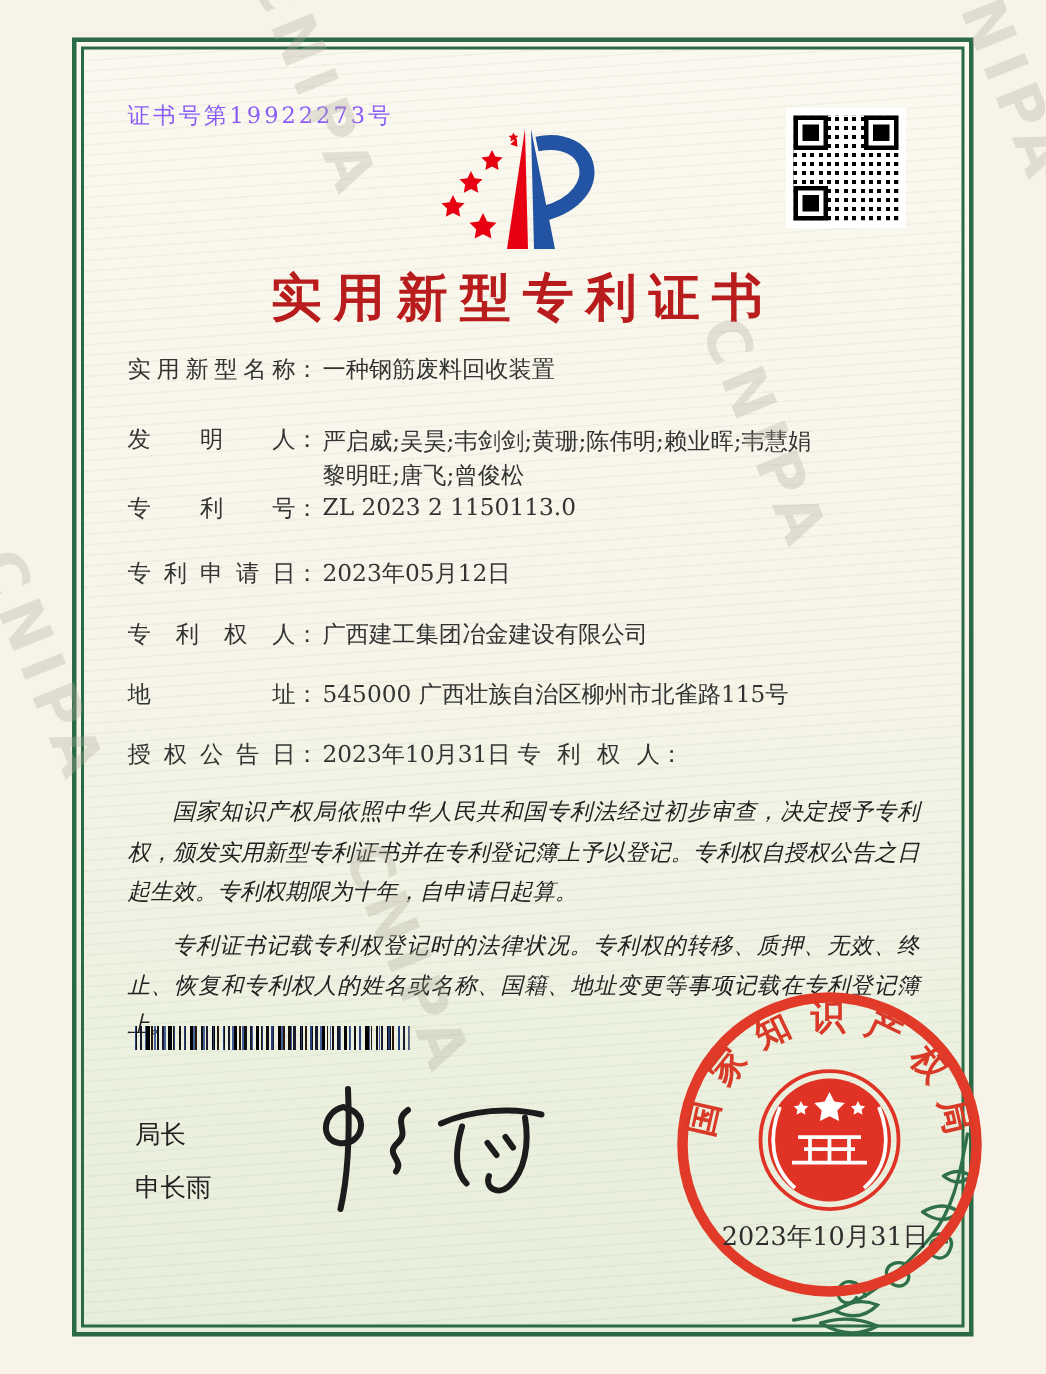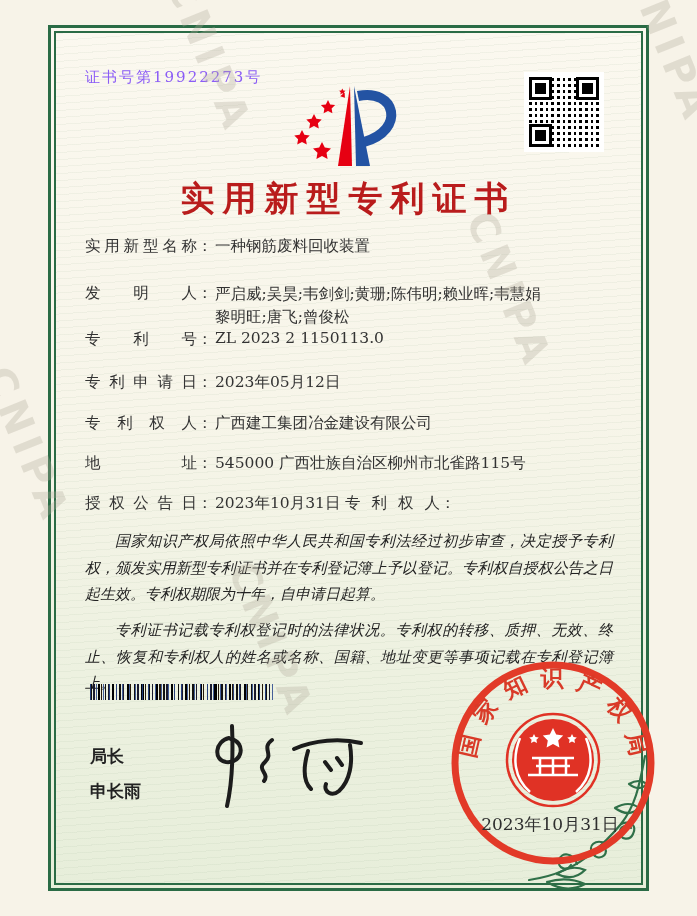--- a/index.html
+++ b/index.html
@@ -93,21 +93,21 @@
       repeating-linear-gradient(90deg,rgba(40,70,140,0.85) 0 1px,transparent 1px 6.5px),
       repeating-linear-gradient(90deg,#101010 0 1.6px,transparent 1.6px 3.4px,#1a1a2e 3.4px 5px,transparent 5px 7.6px,#000 7.6px 9.8px,transparent 9.8px 11px,#26190a 11px 12.2px,transparent 12.2px 14.6px);
   }
 
   
   .signer{
     position:absolute;left:90px;top:745px;
     font-family:"DejaVu Sans","Liberation Sans",sans-serif;
     font-size:17px;color:#222;
   }
-  .signer div{margin-bottom:12px;font-weight:bold;}
+  .signer div{margin-bottom:12px;}
   .signature{position:absolute;left:198px;top:718px;width:175px;height:95px;}
 
   
   .seal{position:absolute;left:448px;top:658px;width:210px;height:210px;z-index:6;}
 
   
   .flourish{position:absolute;right:40px;bottom:18px;width:140px;height:150px;z-index:4;}
 
   .footer{
     position:absolute;left:0;right:0;top:864px;text-align:center;

